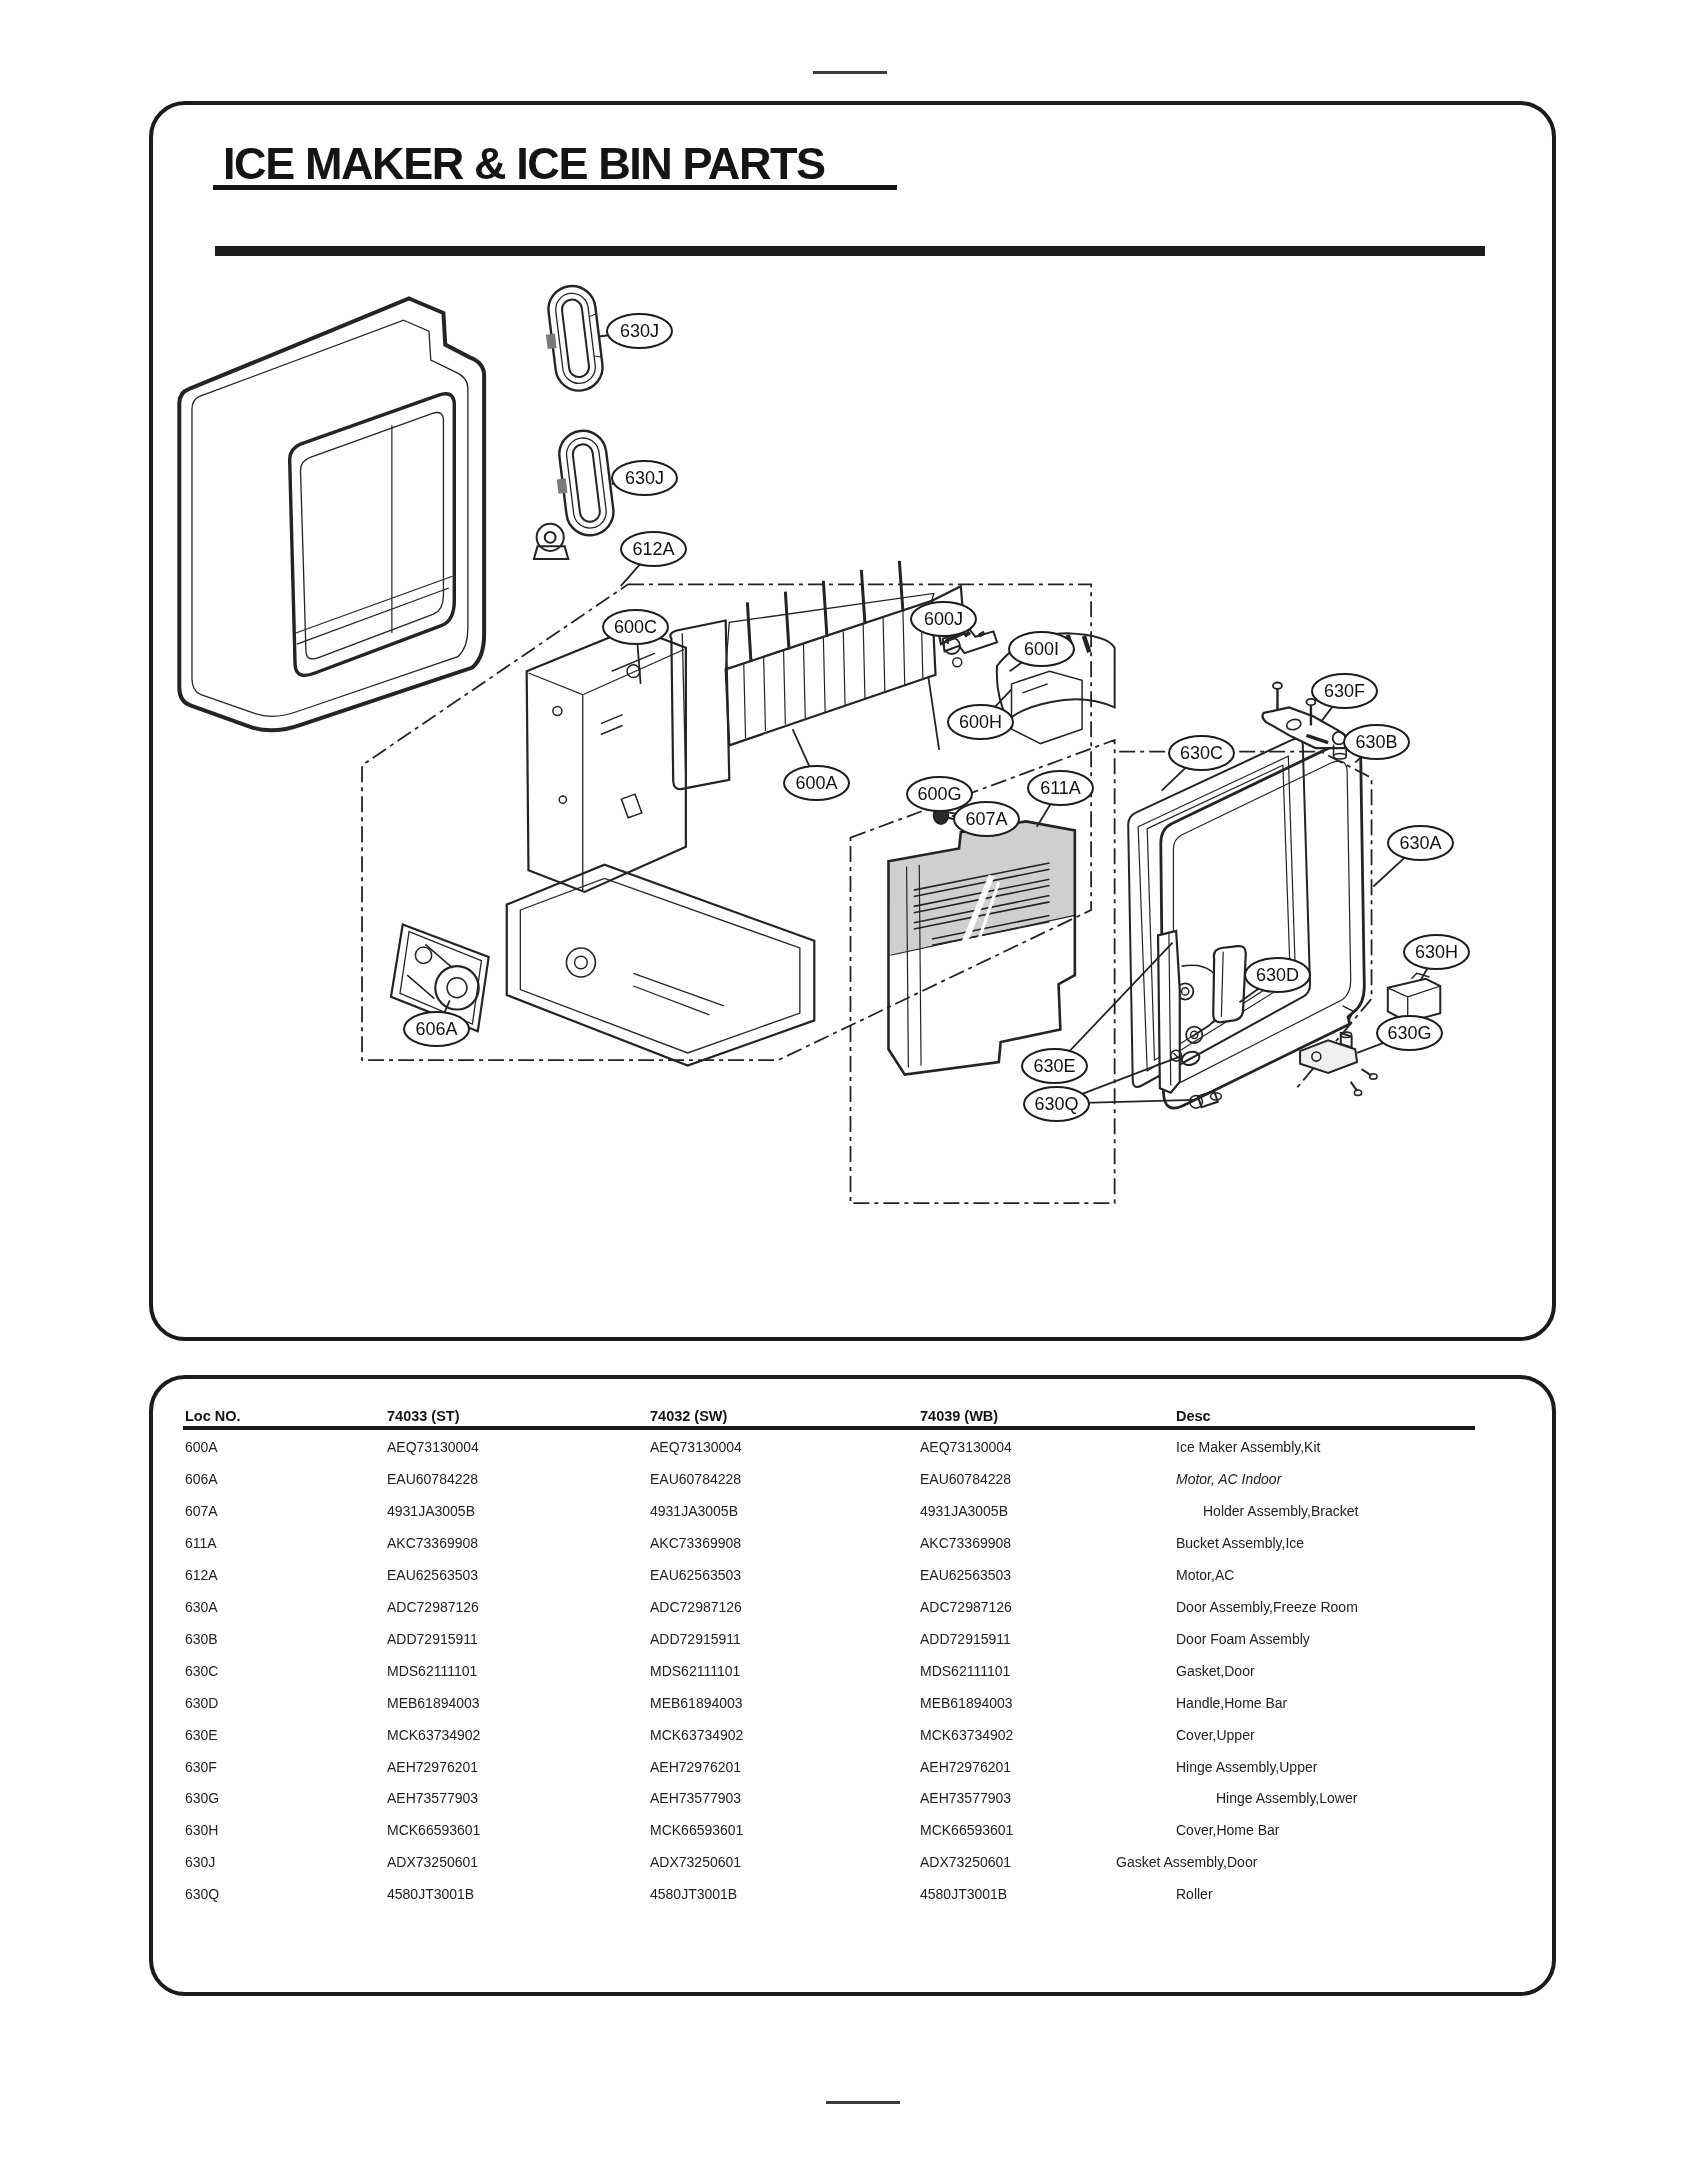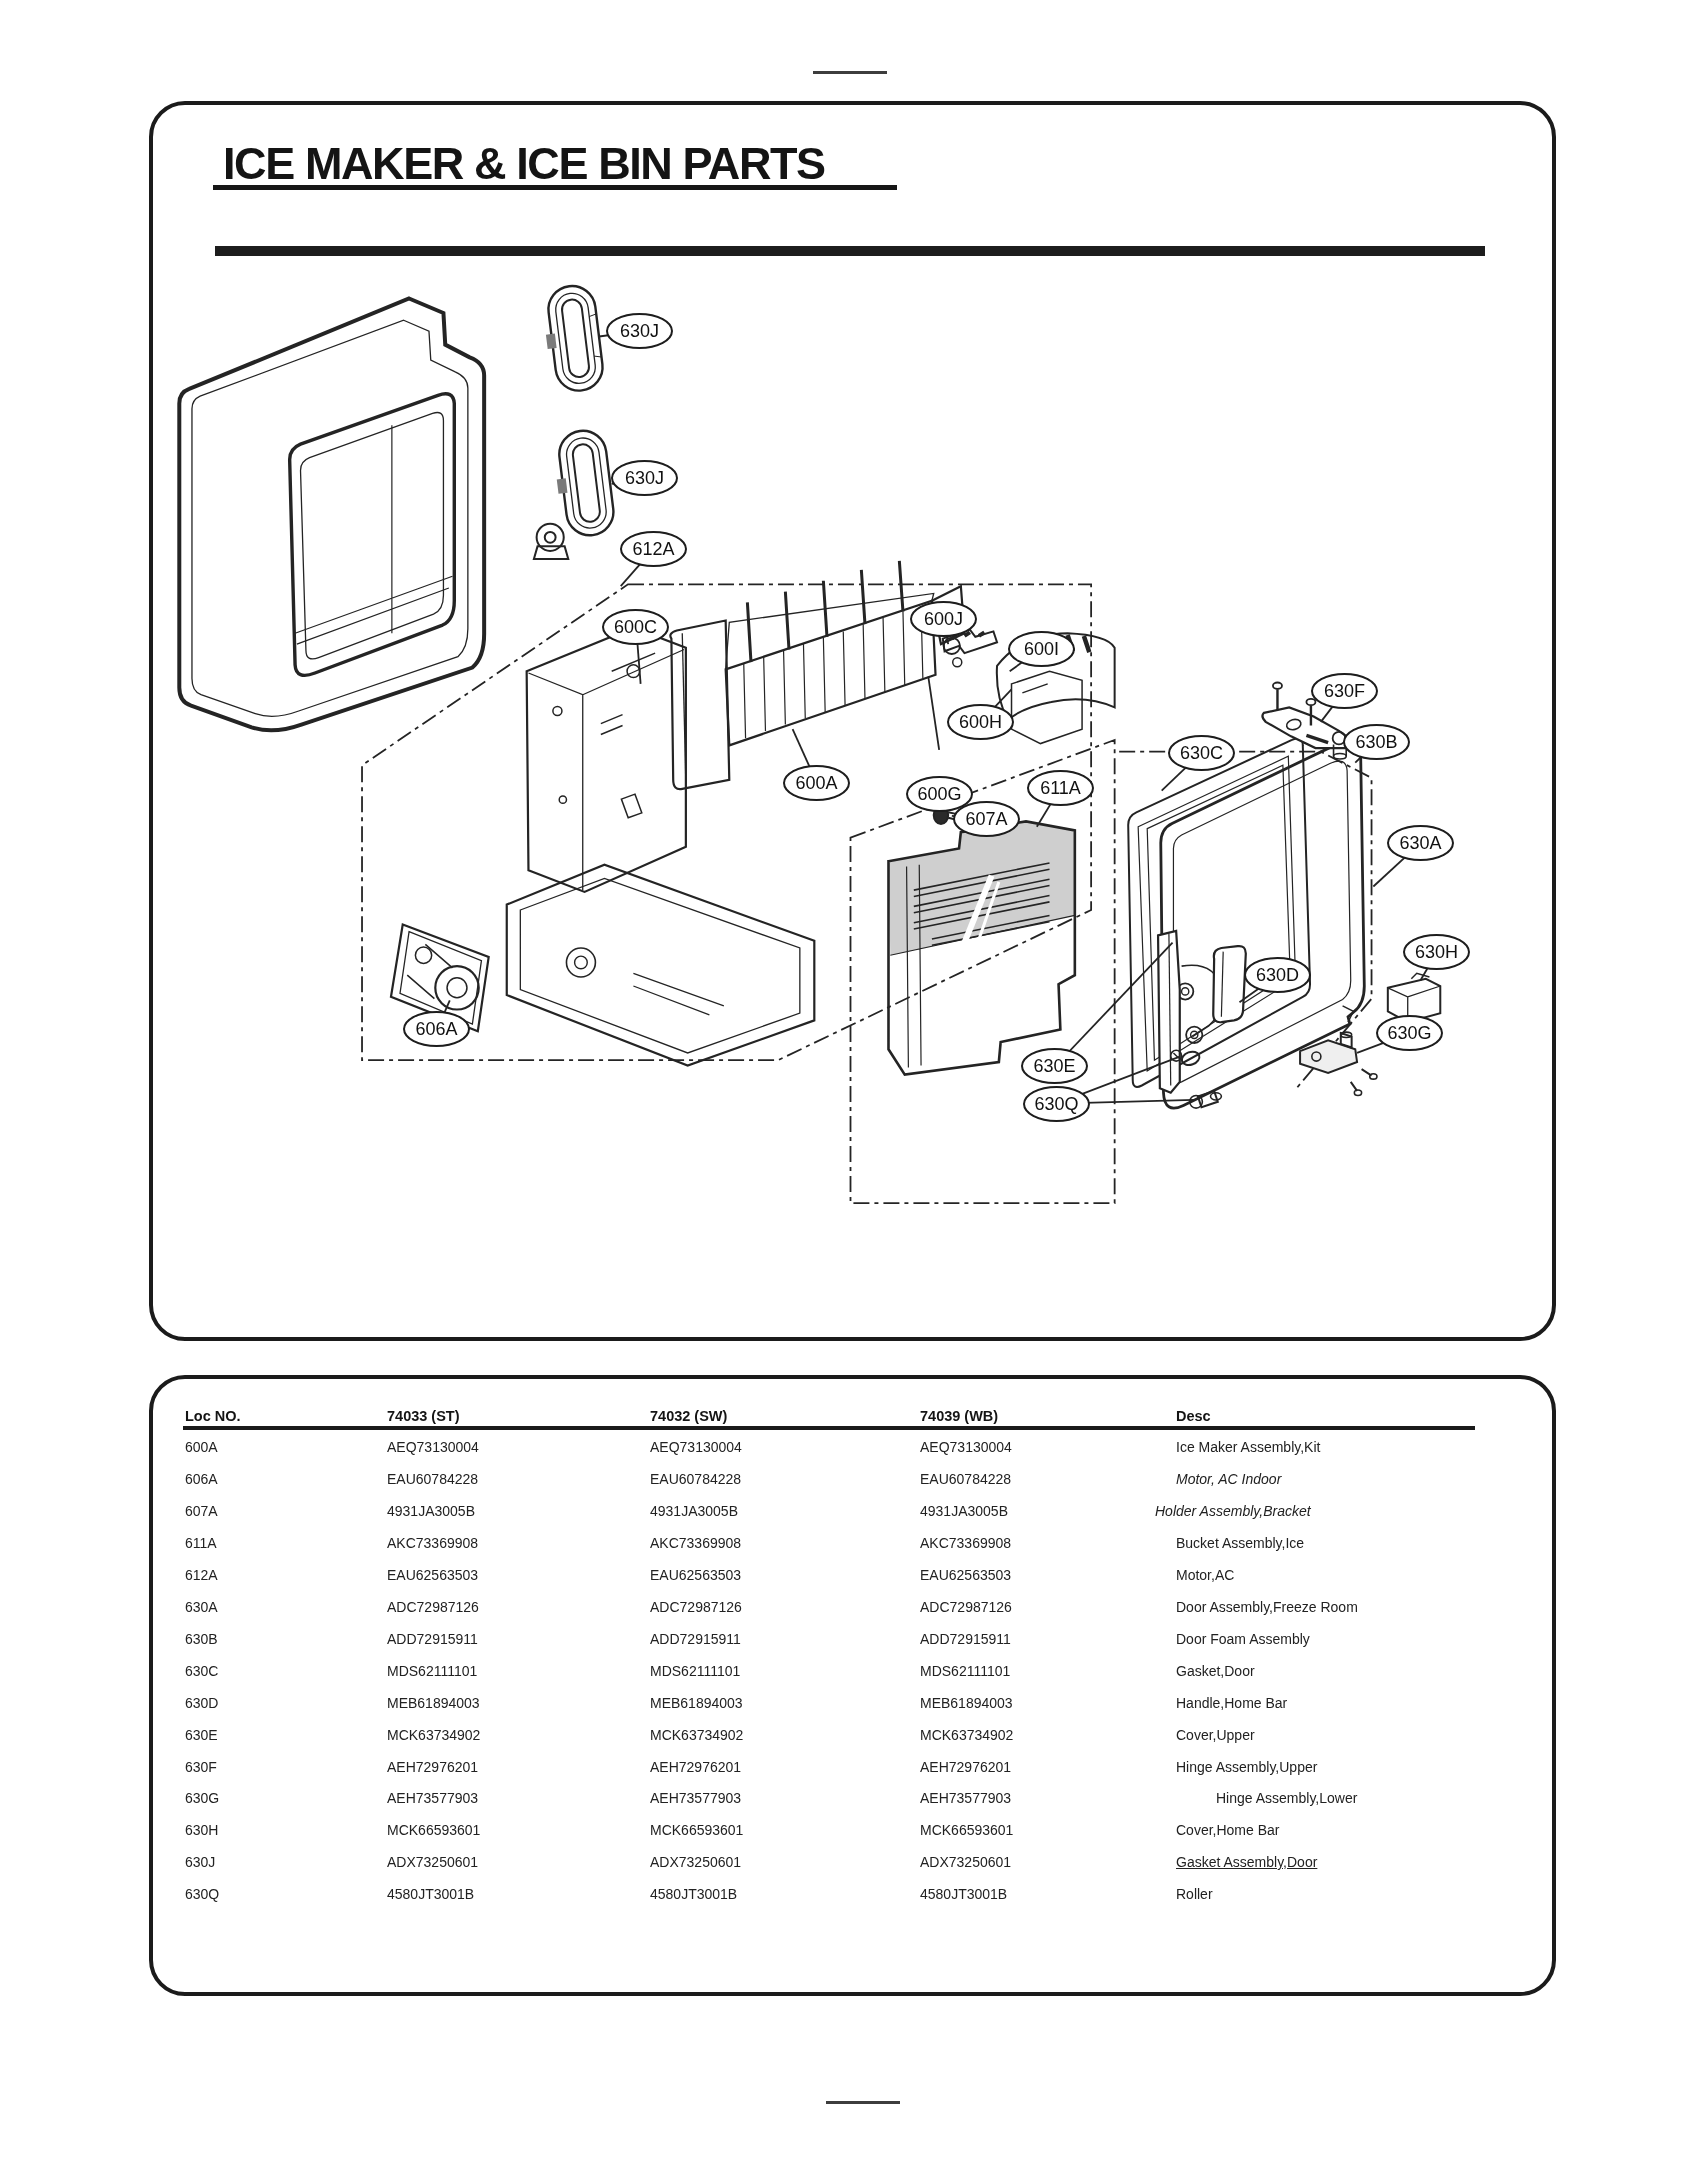--- a/index.html
+++ b/index.html
@@ -266,21 +266,21 @@
         <span class="tcell" style="left: 387px;">EAU60784228</span>
         <span class="tcell" style="left: 650px;">EAU60784228</span>
         <span class="tcell" style="left: 920px;">EAU60784228</span>
         <span class="tcell" style="left: 1176px; font-style: italic;">Motor, AC Indoor</span>
       </div>
       <div class="trow" style="top: 1503px;">
         <span class="tcell" style="left: 185px;">607A</span>
         <span class="tcell" style="left: 387px;">4931JA3005B</span>
         <span class="tcell" style="left: 650px;">4931JA3005B</span>
         <span class="tcell" style="left: 920px;">4931JA3005B</span>
-        <span class="tcell" style="left: 1155px; font-style: italic;">Holder Assembly,Bracket</span>
+        <span class="tcell" style="left: 1203px;">Holder Assembly,Bracket</span>
       </div>
       <div class="trow" style="top: 1535px;">
         <span class="tcell" style="left: 185px;">611A</span>
         <span class="tcell" style="left: 387px;">AKC73369908</span>
         <span class="tcell" style="left: 650px;">AKC73369908</span>
         <span class="tcell" style="left: 920px;">AKC73369908</span>
         <span class="tcell" style="left: 1176px;">Bucket Assembly,Ice</span>
       </div>
       <div class="trow" style="top: 1567px;">
         <span class="tcell" style="left: 185px;">612A</span>
@@ -343,21 +343,21 @@
         <span class="tcell" style="left: 387px;">MCK66593601</span>
         <span class="tcell" style="left: 650px;">MCK66593601</span>
         <span class="tcell" style="left: 920px;">MCK66593601</span>
         <span class="tcell" style="left: 1176px;">Cover,Home Bar</span>
       </div>
       <div class="trow" style="top: 1854px;">
         <span class="tcell" style="left: 185px;">630J</span>
         <span class="tcell" style="left: 387px;">ADX73250601</span>
         <span class="tcell" style="left: 650px;">ADX73250601</span>
         <span class="tcell" style="left: 920px;">ADX73250601</span>
-        <span class="tcell" style="left: 1176px; text-decoration: underline;">Gasket Assembly,Door</span>
+        <span class="tcell" style="left: 1116px;">Gasket Assembly,Door</span>
       </div>
       <div class="trow" style="top: 1886px;">
         <span class="tcell" style="left: 185px;">630Q</span>
         <span class="tcell" style="left: 387px;">4580JT3001B</span>
         <span class="tcell" style="left: 650px;">4580JT3001B</span>
         <span class="tcell" style="left: 920px;">4580JT3001B</span>
         <span class="tcell" style="left: 1176px;">Roller</span>
       </div>
     </div>
 </div>

